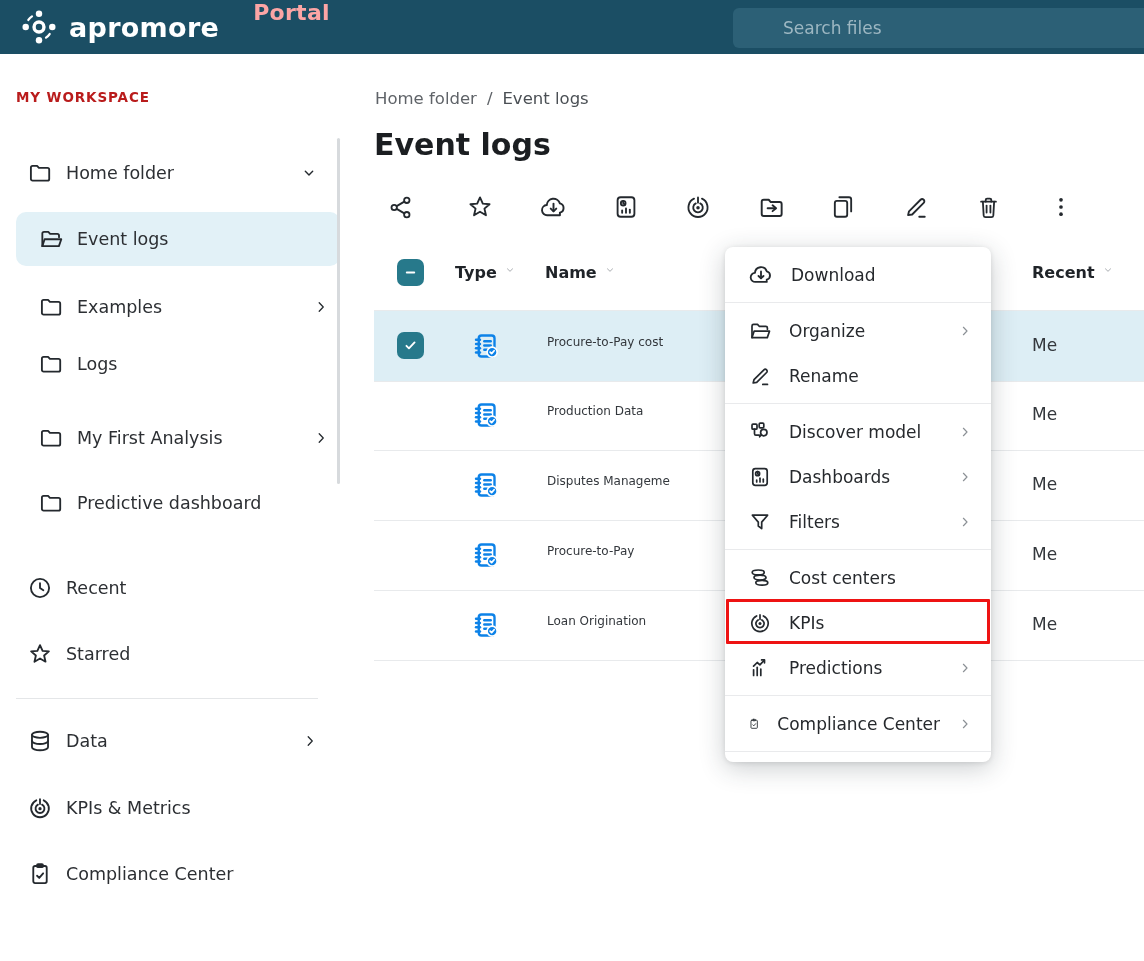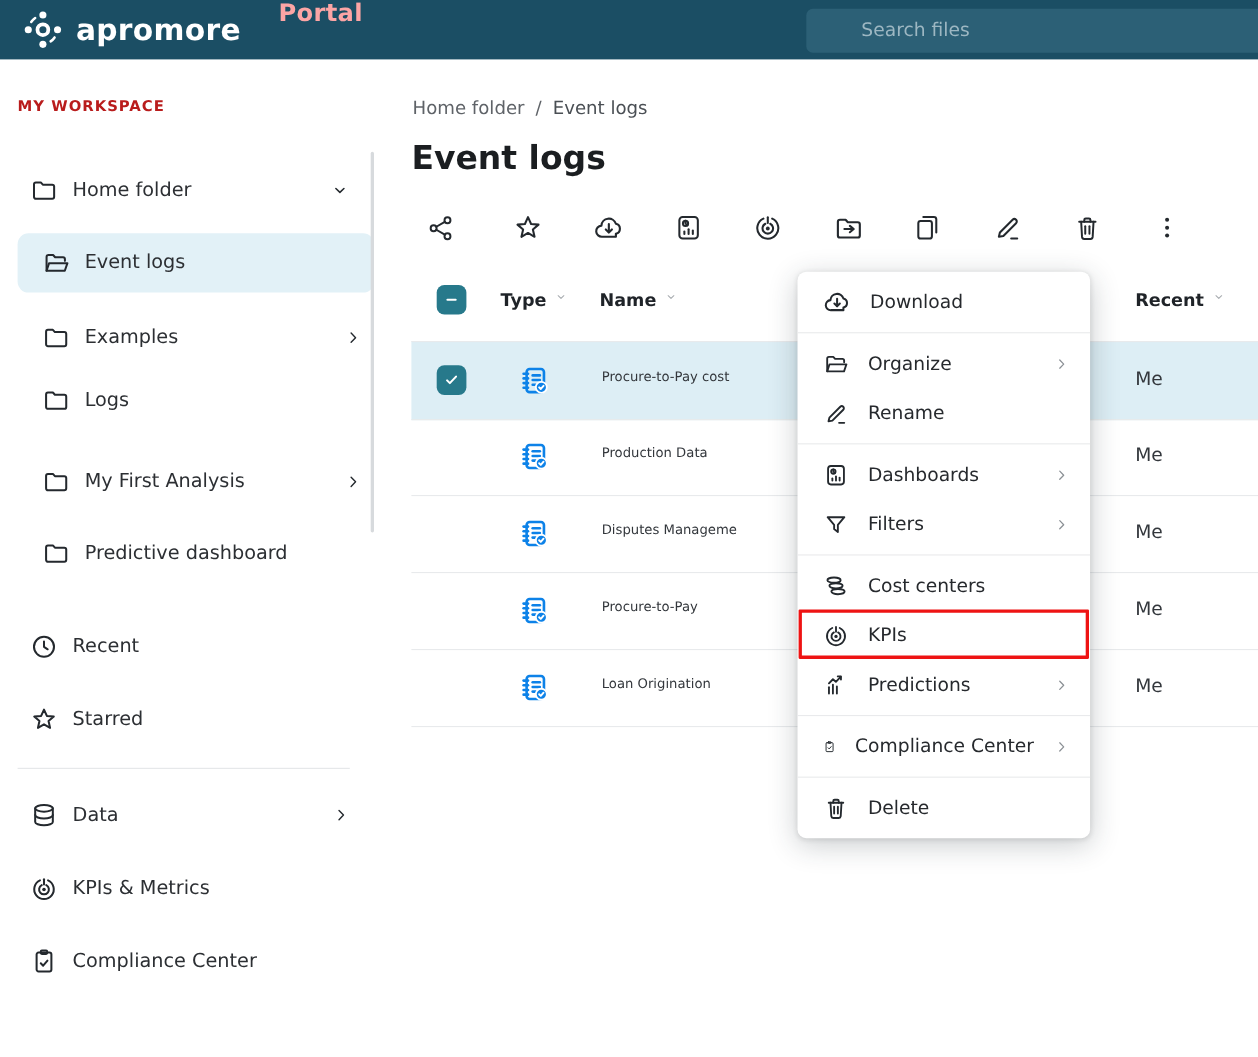--- a/index.html
+++ b/index.html
@@ -424,20 +424,35 @@
       <path d="M5.2 19l.8-3.3 9.9-9.9a1.9 1.9 0 0 1 2.7 2.7l-9.9 9.9-3.5.6z"></path>
       <path d="M14.8 20.4h4.7"></path>
     </svg>
     <span class="m-label">Rename</span>
   </div>
 
   <div class="m-div"></div>
 
   <div class="m-item">
     <svg class="ic" width="24" height="24" viewBox="0 0 24 24">
+      <rect x="4" y="4.2" width="5" height="5" rx="1"></rect>
+      <rect x="11.2" y="3.2" width="4.6" height="4.6" rx="1"></rect>
+      <circle cx="15.8" cy="12.6" r="3.2"></circle>
+      <path d="M13.3 14.9l-1.7 1.9"></path>
+      <path d="M6.5 9.2v4.6c0 .8.6 1.4 1.4 1.4h3.4"></path>
+    </svg>
+    <span class="m-label">Discover model</span>
+    <span class="m-chev">
+      <svg class="ic" width="16" height="16" viewBox="0 0 24 24">
+          <path d="M9.6 6.4l5.4 5.6-5.4 5.6"></path>
+        </svg>
+    </span>
+  </div>
+  <div class="m-item">
+    <svg class="ic" width="24" height="24" viewBox="0 0 24 24">
       <rect x="4.8" y="3.6" width="14.4" height="16.8" rx="2.6"></rect>
       <circle cx="9.6" cy="8.7" r="2"></circle>
         <path d="M9.6 6.7v2l1.5 1.3"></path>
       <path d="M8.7 16.9v-1.9"></path>
         <path d="M12 16.9v-3.7"></path>
         <path d="M15.3 16.9v-2.7"></path>
     </svg>
     <span class="m-label">Dashboards</span>
     <span class="m-chev">
       <svg class="ic" width="16" height="16" viewBox="0 0 24 24">
@@ -504,23 +519,13 @@
     <span class="m-label">Compliance Center</span>
     <span class="m-chev">
       <svg class="ic" width="16" height="16" viewBox="0 0 24 24">
           <path d="M9.6 6.4l5.4 5.6-5.4 5.6"></path>
         </svg>
     </span>
   </div>
 
   <div class="m-div"></div>
 
-  <div class="m-item">
-    <svg class="ic" width="24" height="24" viewBox="0 0 24 24">
-      <path d="M5.4 6.8h13.2"></path>
-      <path d="M9.5 6.8V5.3c0-.7.5-1.2 1.2-1.2h2.6c.7 0 1.2.5 1.2 1.2v1.5"></path>
-      <path d="M7 6.8l.7 12.2c.1.9.8 1.6 1.7 1.6h5.2c.9 0 1.6-.7 1.7-1.6L17 6.8"></path>
-      <path d="M10.3 10.3v6.2"></path>
-        <path d="M13.7 10.3v6.2"></path>
-    </svg>
-    <span class="m-label">Delete</span>
-  </div>
 </div>
 
 </body></html>

